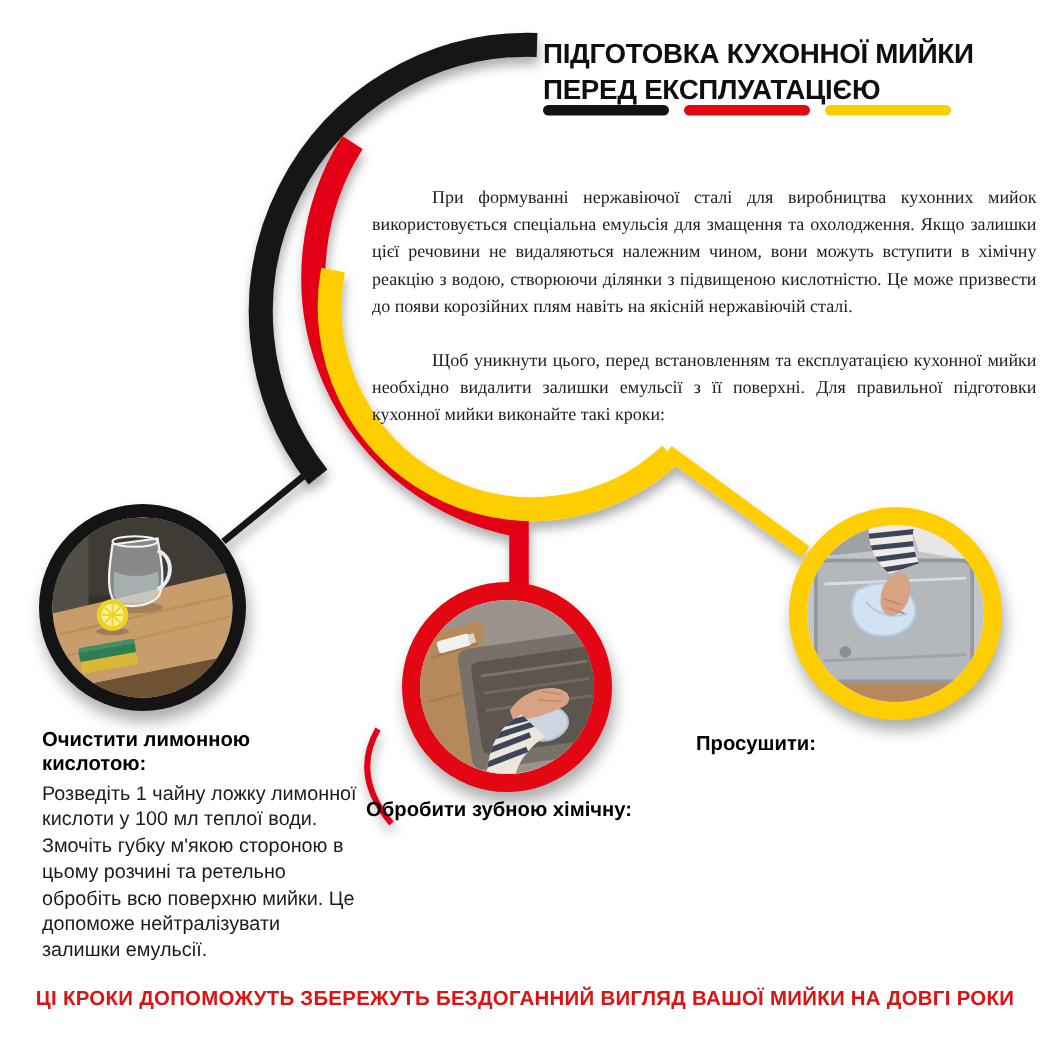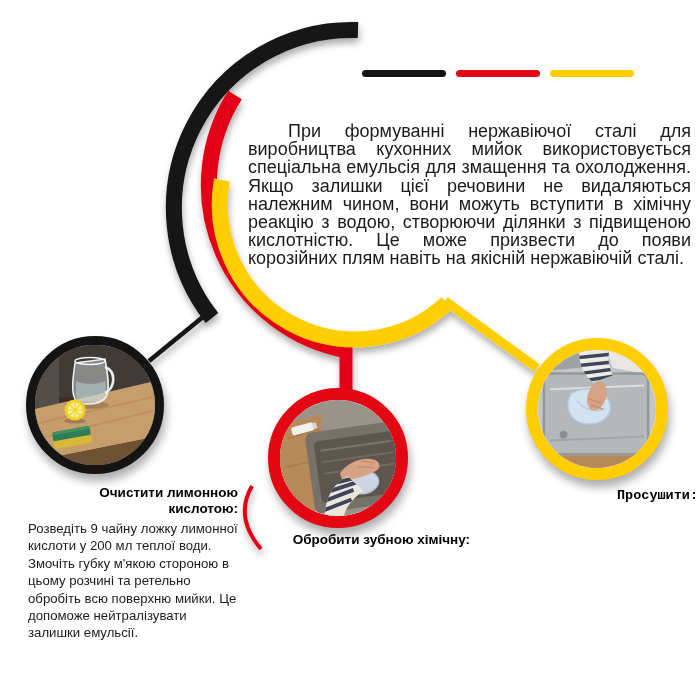--- a/index.html
+++ b/index.html
@@ -26,37 +26,37 @@
   .title{position:absolute;left:362px;top:24px;z-index:3;
     font-size:18.5px;font-weight:bold;line-height:23.5px;letter-spacing:-0.2px;
     color:#0f0f0f;text-transform:uppercase;}
   .title-bars{position:absolute;left:362px;top:70px;z-index:3;display:flex;gap:10px;}
   .bar{width:84px;height:7px;border-radius:3.5px;}
   .bar-black{background:var(--black);}
   .bar-red{background:var(--red);}
   .bar-yellow{background:var(--yellow);}
   
   .intro{position:absolute;left:248px;top:122px;width:443px;z-index:3;
-    font-size:18px;line-height:18.2px;text-align:justify;}
+    font-size:12px;line-height:18.2px;text-align:justify;font-family:Liberation Serif, serif;}
   .intro p{margin:0;text-indent:40px;}
   .intro p + p{margin-top:18px;}
   
   .circle{position:absolute;border-radius:50%;z-index:2;
     box-shadow:2px 7px 10px rgba(0,0,0,.33);background:#fff;box-sizing:border-box;}
   .circle .photo{position:absolute;inset:0;border-radius:50%;overflow:hidden;}
   .circle .photo svg{display:block;width:100%;height:100%;}
   .c1{left:26px;top:336px;width:138px;height:138px;border:9px solid var(--black);}
   .c2{left:268px;top:388px;width:140px;height:140px;border:12px solid var(--red);}
   .c3{left:526px;top:338px;width:142px;height:142px;border:12px solid var(--yellow);}
   
   .step{position:absolute;z-index:3;font-size:13.2px;line-height:17.4px;}
-  .step h3{margin:0 0 3px 0;font-size:13.5px;line-height:16px;font-weight:bold;color:#000;text-align:right;}
+  .step h3{margin:0 0 3px 0;font-size:13.5px;line-height:16px;font-weight:bold;color:#000;}
   .s1{left:28px;top:485px;width:210px;}
   .s2{left:244px;top:532px;width:226px;}
-  .s3{left:464px;top:488px;width:234px;font-family:Liberation Mono, monospace;}
+  .s3{left:464px;top:488px;width:234px;}
   
   .footer{position:absolute;left:0;top:658px;width:700px;z-index:3;text-align:center;
     font-size:13.6px;font-weight:bold;letter-spacing:0.2px;color:var(--footer-red);
     text-transform:uppercase;}
 </style>
 </head>
 <body>
 
 <div class="canvas">
 
@@ -70,28 +70,33 @@
       <path class="arc arc-black" d="M 358,30 A 178,178 0 0 0 212,318"></path>
       <path class="conn-black" d="M 209,312 L 149,361"></path>
       <path class="arc arc-red" d="M 235,95 A 168,168 0 0 0 345,350"></path>
       <path class="conn-red" d="M 346,347 L 346,393"></path>
       <path class="arc arc-yellow" d="M 222,180 A 135,135 0 0 0 447,303"></path>
       <path class="conn-yellow" d="M 445,301 L 537,368"></path>
       <path class="accent-red" d="M 252,486 Q 234,517 261,549"></path>
     </g>
   </svg>
 
+  <div class="title">
+    <div>ПІДГОТОВКА КУХОННОЇ МИЙКИ</div>
+    <div>ПЕРЕД ЕКСПЛУАТАЦІЄЮ</div>
+  </div>
   <div class="title-bars">
     <span class="bar bar-black"></span>
     <span class="bar bar-red"></span>
     <span class="bar bar-yellow"></span>
   </div>
 
   <div class="intro">
     <p>При формуванні нержавіючої сталі для виробництва кухонних мийок використовується спеціальна емульсія для змащення та охолодження. Якщо залишки цієї речовини не видаляються належним чином, вони можуть вступити в хімічну реакцію з водою, створюючи ділянки з підвищеною кислотністю. Це може призвести до появи корозійних плям навіть на якісній нержавіючій сталі.</p>
+    <p>Щоб уникнути цього, перед встановленням та експлуатацією кухонної мийки необхідно видалити залишки емульсії з її поверхні. Для правильної підготовки кухонної мийки виконайте такі кроки:</p>
   </div>
 
   <div class="circle c1">
     <div class="photo">
       <svg viewBox="0 0 120 120" preserveAspectRatio="xMidYMid slice">
         <rect width="120" height="120" fill="#35302c"></rect>
         <rect x="0" y="0" width="120" height="52" fill="#413b36"></rect>
         <rect x="0" y="0" width="24" height="120" fill="#544e48"></rect>
         <polygon points="0,64 120,36 120,92 0,116" fill="#c89d6c"></polygon>
         <line x1="4" y1="78" x2="118" y2="52" stroke="#b5854f" stroke-width="1.6" opacity="0.6"></line>
@@ -199,23 +204,24 @@
             <line x1="42" y1="24" x2="80" y2="19"></line>
             <line x1="48" y1="31" x2="80" y2="26"></line>
           </g>
         </g>
       </svg>
     </div>
   </div>
 
   <div class="step s1">
     <h3>Очистити лимонною кислотою:</h3>
-    <div>Розведіть 9 чайну ложку лимонної кислоти у 200 мл теплої води. Змочіть губку м'якою стороною в цьому розчині та ретельно обробіть всю поверхню мийки. Це допоможе нейтралізувати залишки емульсії.</div>
+    <div>Розведіть 1 чайну ложку лимонної кислоти у 100 мл теплої води. Змочіть губку м'якою стороною в цьому розчині та ретельно обробіть всю поверхню мийки. Це допоможе нейтралізувати залишки емульсії.</div>
   </div>
   <div class="step s2">
     <h3>Обробити зубною хімічну:</h3>
   </div>
   <div class="step s3">
     <h3>Просушити:</h3>
   </div>
 
+  <div class="footer">ЦІ КРОКИ ДОПОМОЖУТЬ ЗБЕРЕЖУТЬ БЕЗДОГАННИЙ ВИГЛЯД ВАШОЇ МИЙКИ НА ДОВГІ РОКИ</div>
 
 </div>
 
 </body></html>

